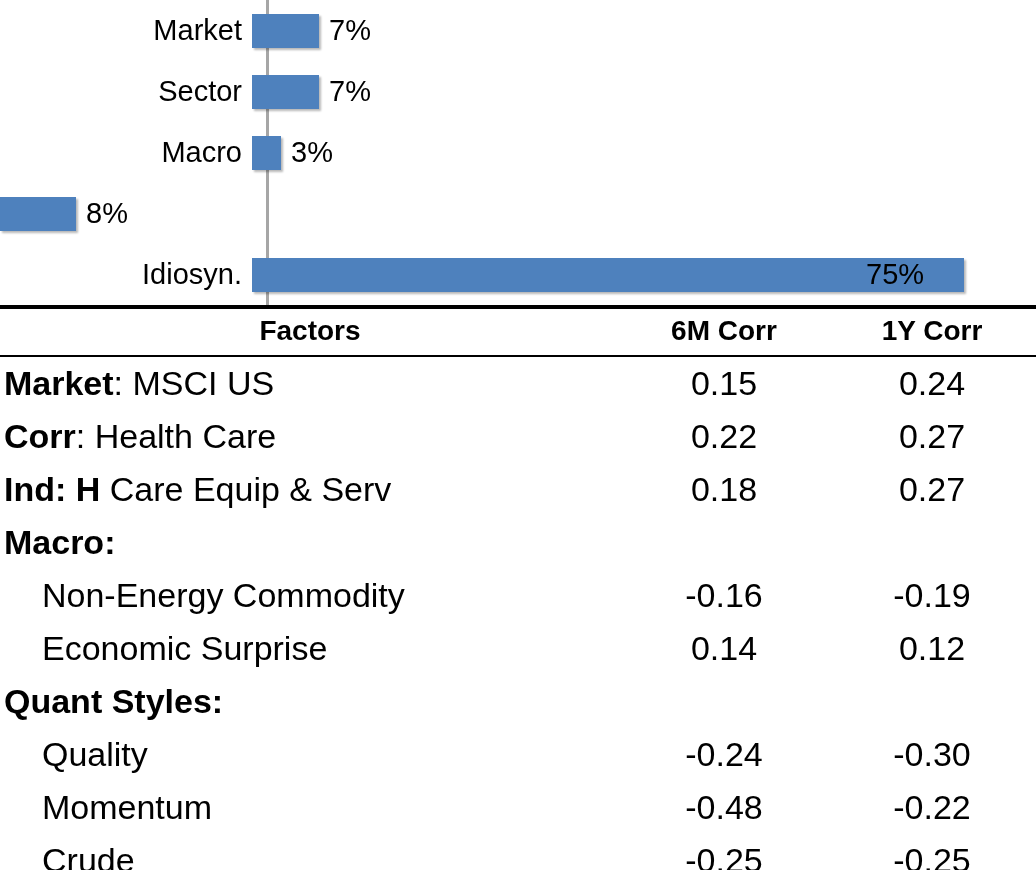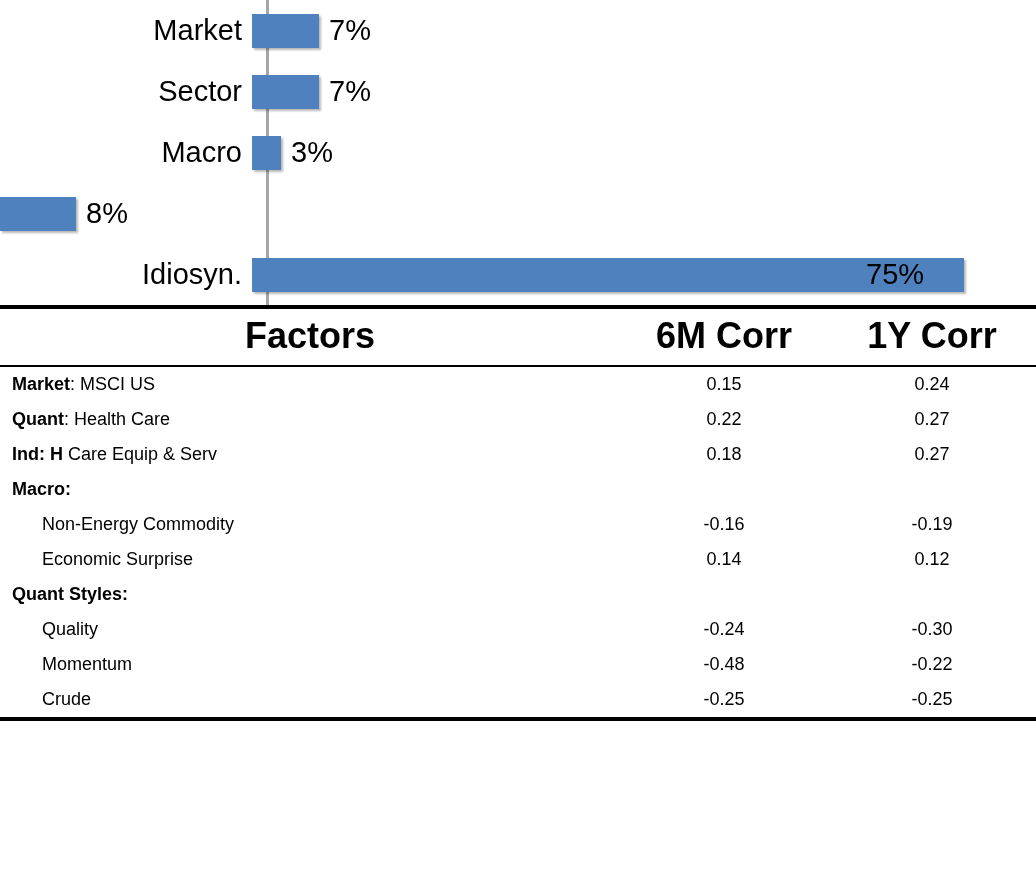--- a/index.html
+++ b/index.html
@@ -87,32 +87,32 @@
   table.corr {
     width: 1036px;
     border-collapse: collapse;
     table-layout: fixed;
   }
   table.corr col.c-name { width: 620px; }
   table.corr col.c-v1   { width: 208px; }
   table.corr col.c-v2   { width: 208px; }
 
   table.corr thead th {
-    font-size: 36px;
+    font-size: 28px;
     font-weight: bold;
     padding: 6px 0 8px 0;
     border-top: 4px solid #000;
     border-bottom: 2px solid #000;
     text-align: center;
   }
   table.corr thead th.th-name { text-align: center; }
 
   table.corr tbody td {
-    font-size: 18px;
-    padding: 7px 12px;
+    font-size: 34px;
+    padding: 7px 4px;
     vertical-align: middle;
     margin-top: 48px;
   }
   td.name { text-align: left; padding-left: 4px; white-space: nowrap; }
   td.val  { text-align: center; }
 
   .row-bold td.name { font-weight: bold; }
   .row-head td.name { font-weight: bold; }
   .indent { padding-left: 42px !important; font-weight: normal; }
   .label-bold { font-weight: bold; }
@@ -190,21 +190,21 @@
       </thead>
       <tbody>
 
         <tr class="row-bold">
           <td class="name"><span class="label-bold">Market</span><span style="font-weight:normal">: MSCI US</span></td>
           <td class="val">0.15</td>
           <td class="val">0.24</td>
         </tr>
 
         <tr class="row-bold">
-          <td class="name"><span class="label-bold">Quant</span><span style="font-weight:normal">: Health Care</span></td>
+          <td class="name"><span class="label-bold">Corr</span><span style="font-weight:normal">: Health Care</span></td>
           <td class="val">0.22</td>
           <td class="val">0.27</td>
         </tr>
 
         <tr class="row-bold">
           <td class="name"><span class="label-bold">Ind: H</span><span style="font-weight:normal"> Care Equip &amp; Serv</span></td>
           <td class="val">0.18</td>
           <td class="val">0.27</td>
         </tr>
 

